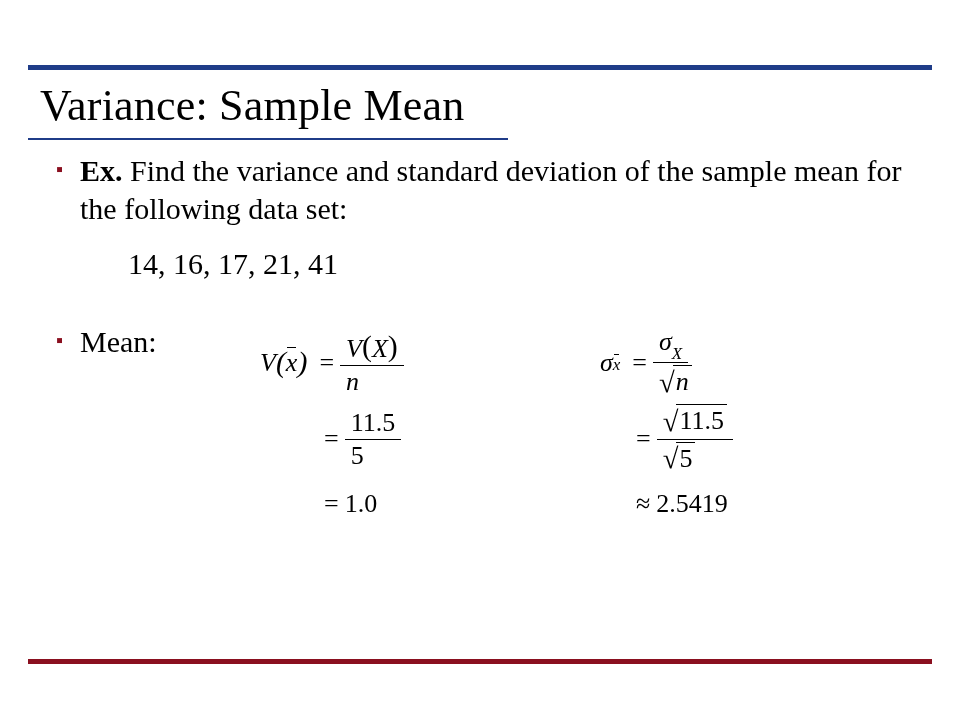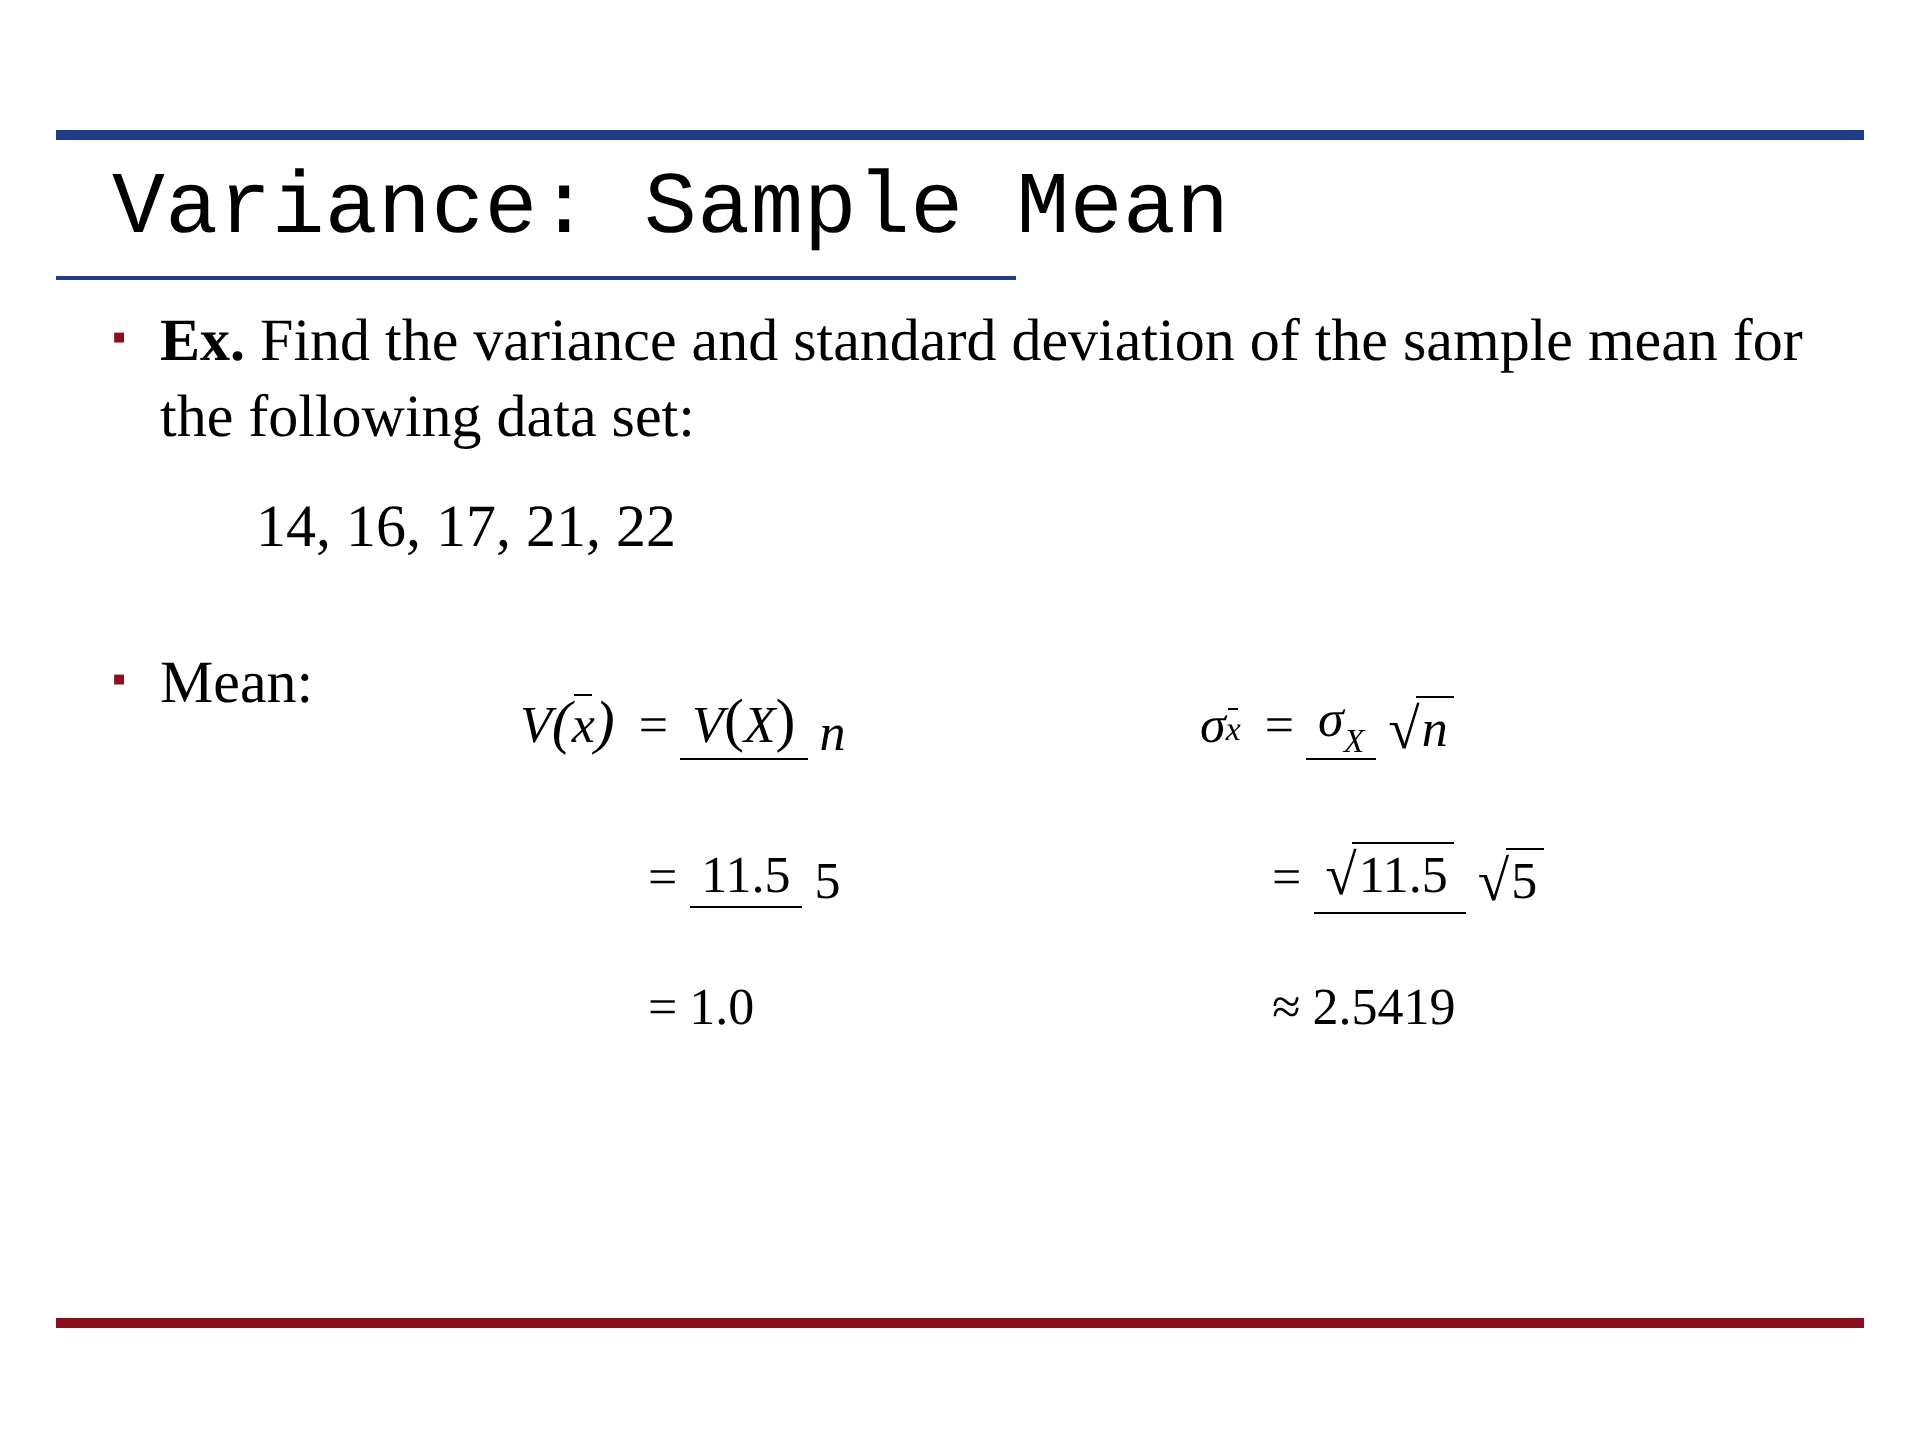--- a/index.html
+++ b/index.html
@@ -22,26 +22,25 @@
     position: absolute;
     top: 65px;
     left: 28px;
     right: 28px;
     height: 5px;
     background: #1f3c88;
   }
   .title {
     position: absolute;
     top: 80px;
-    left: 56px;
+    left: 40px;
     font-size: 44px;
     font-weight: 400;
     color: #000;
     letter-spacing: 0.2px;
-    font-family: Liberation Mono, monospace;
   }
   .title-underline {
     position: absolute;
     top: 138px;
     left: 28px;
     width: 480px;
     height: 2px;
     background: #1f3c88;
   }
   .body {
@@ -102,22 +101,22 @@
     display: inline-flex;
     align-items: center;
     margin-right: 6px;
     font-style: italic;
   }
   .eq {
     margin: 0 6px;
   }
   .frac {
     display: inline-flex;
-    flex-direction: row;
-    align-items: flex-end;
+    flex-direction: column;
+    align-items: flex-start;
     vertical-align: middle;
     line-height: 1.05;
   }
   .frac .num {
     padding: 0 6px 2px 6px;
     border-bottom: 1.5px solid #000;
     text-align: center;
   }
   .frac .den {
     padding: 2px 6px 0 6px;
@@ -195,21 +194,21 @@
 
   <div class="body">
 
     <div class="bullet">
       <div class="bullet-marker">▪</div>
       <div class="bullet-content">
         <span class="ex-label">Ex.</span><span> Find the variance and standard deviation of the sample mean for the following data set:</span>
       </div>
     </div>
 
-    <div class="data-line">14, 16, 17, 21, 22</div>
+    <div class="data-line">14, 16, 17, 21, 41</div>
 
     <div class="bullet">
       <div class="bullet-marker">▪</div>
       <div class="bullet-content">Mean:</div>
     </div>
 
   </div>
 
   <div class="math-area">
 

